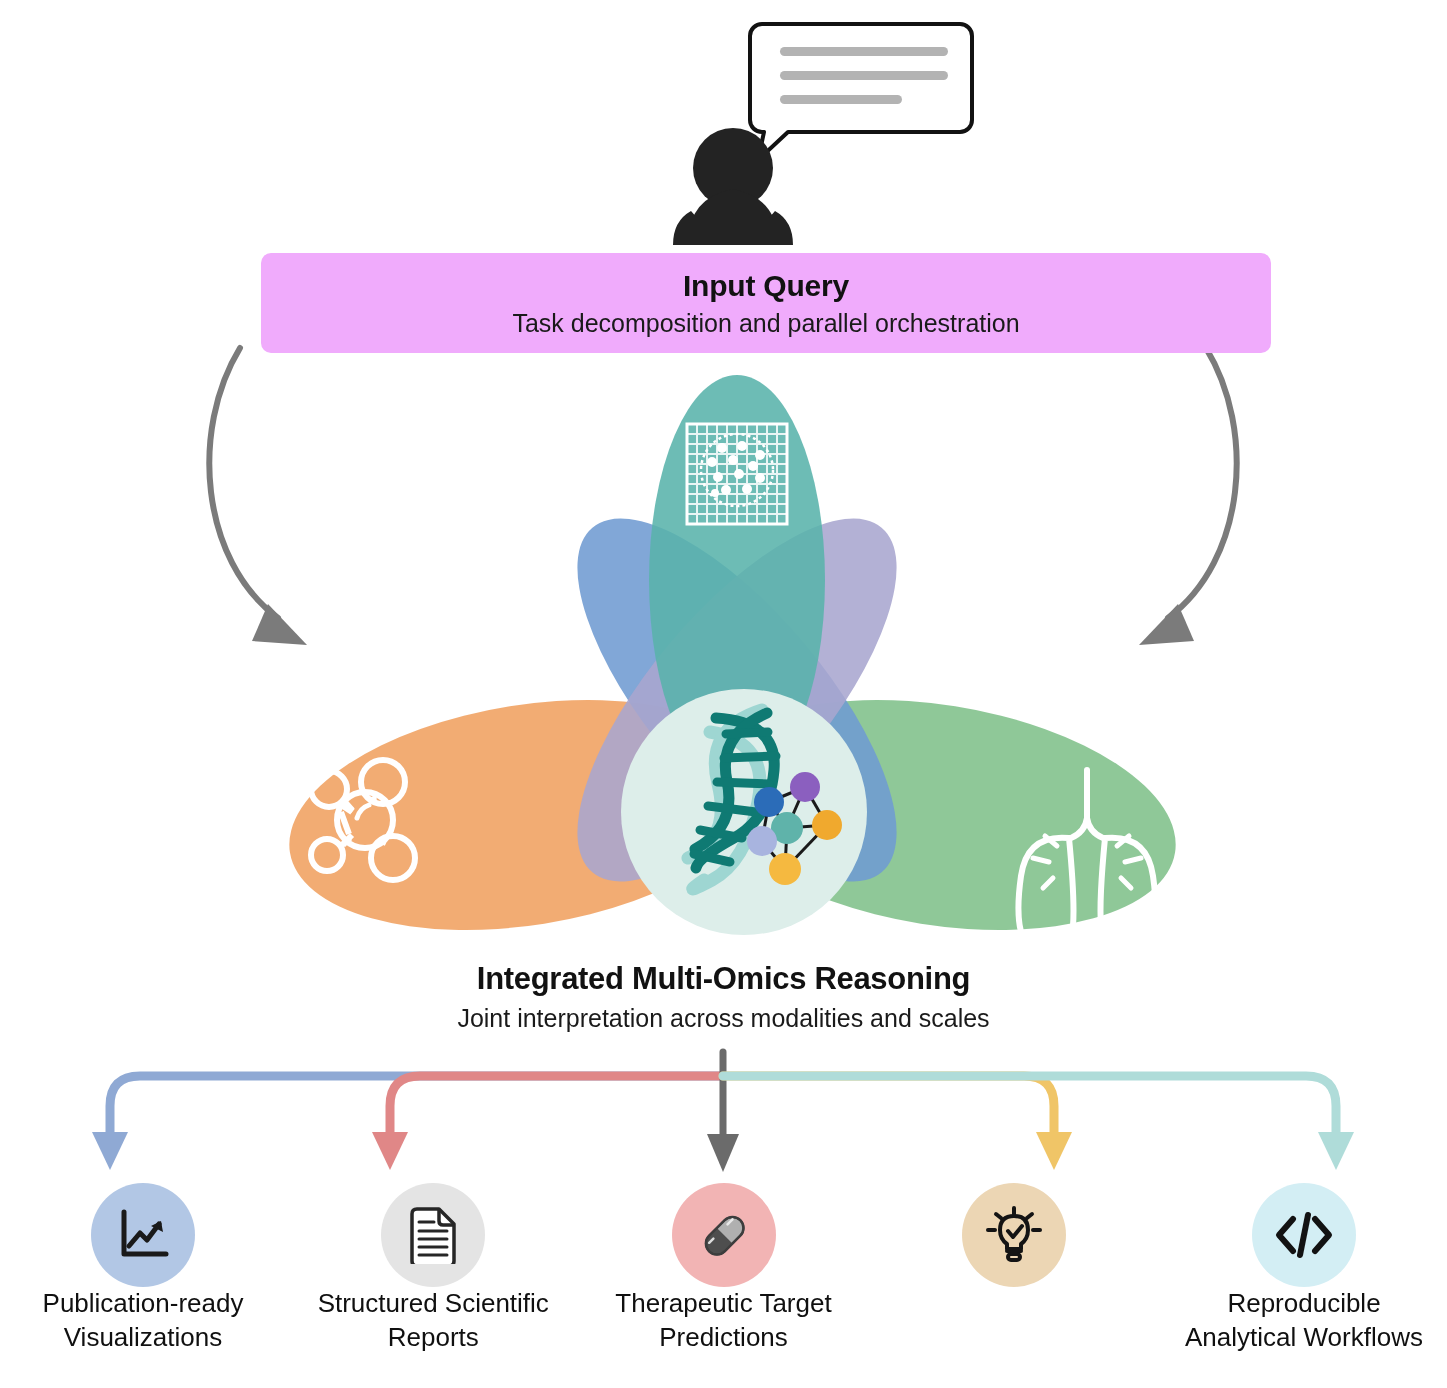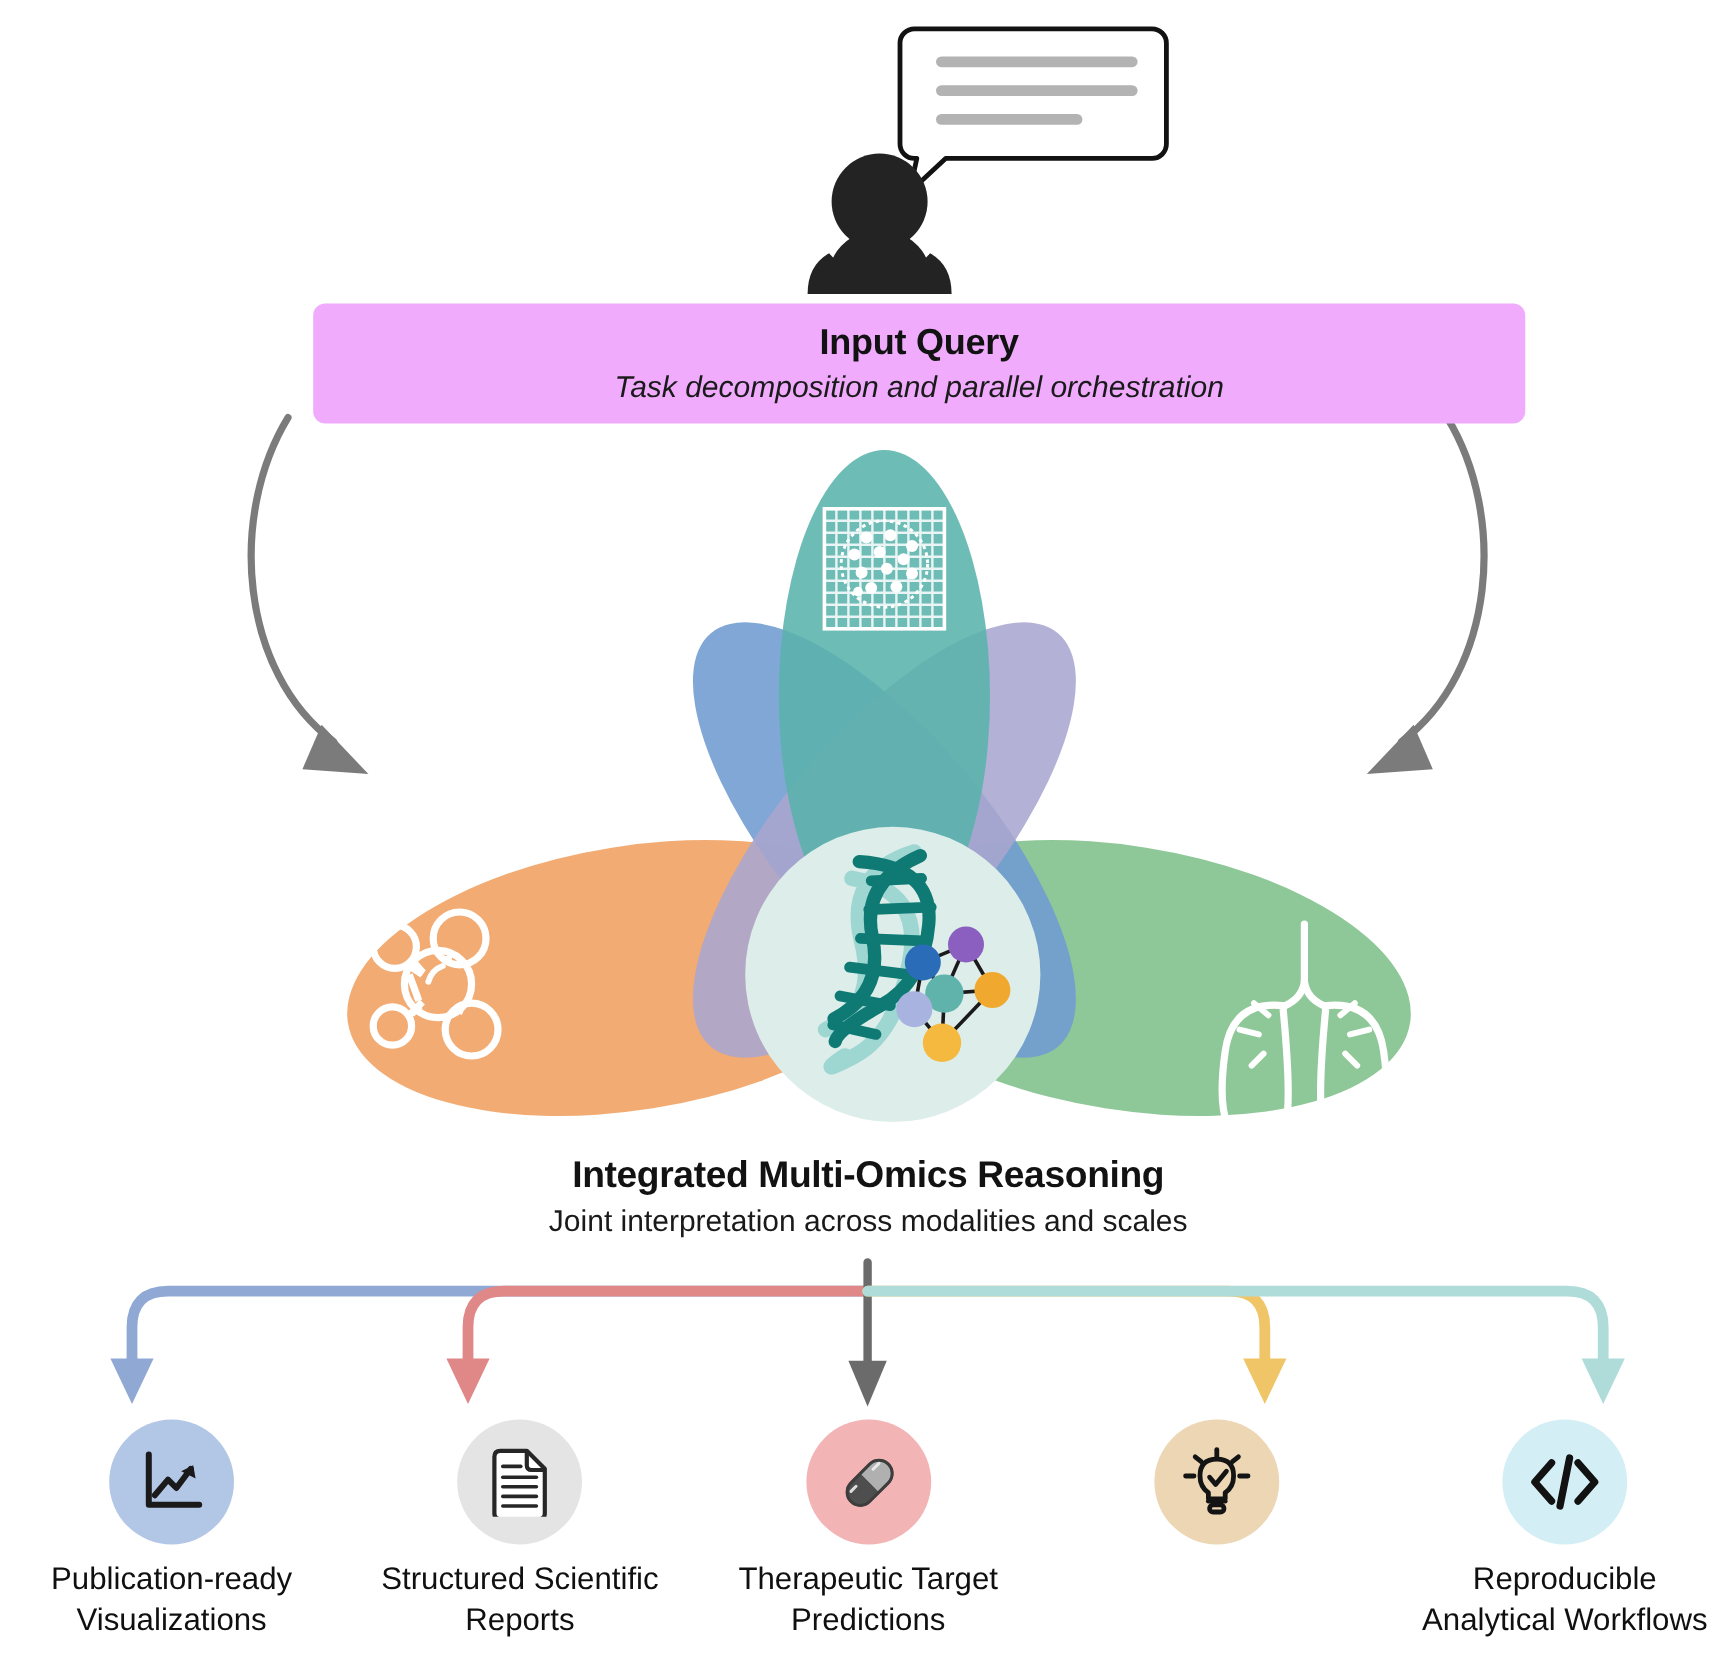--- a/index.html
+++ b/index.html
@@ -45,21 +45,20 @@
     margin-left: 24px;
   }
   .query-title {
     font-size: 30px;
     font-weight: bold;
     color: #121212;
     letter-spacing: -0.2px;
   }
   .query-sub {
     font-size: 25px;
-    font-style: italic;
     color: #1a1a1a;
   }
 
   
   .center-caption {
     position: absolute;
     left: 0;
     top: 945px;
     width: 1447px;
     text-align: center;
@@ -98,21 +97,21 @@
   }
   .output-badge {
     width: 104px;
     height: 104px;
     border-radius: 50%;
     display: flex;
     align-items: center;
     justify-content: center;
   }
   .output-label {
-    margin-top: 12px;
+    margin-top: 0;
     font-size: 26px;
     line-height: 1.3;
     color: #101010;
     text-align: center;
     max-width: 250px;
   }
 </style>
 </head>
 <body>
 

